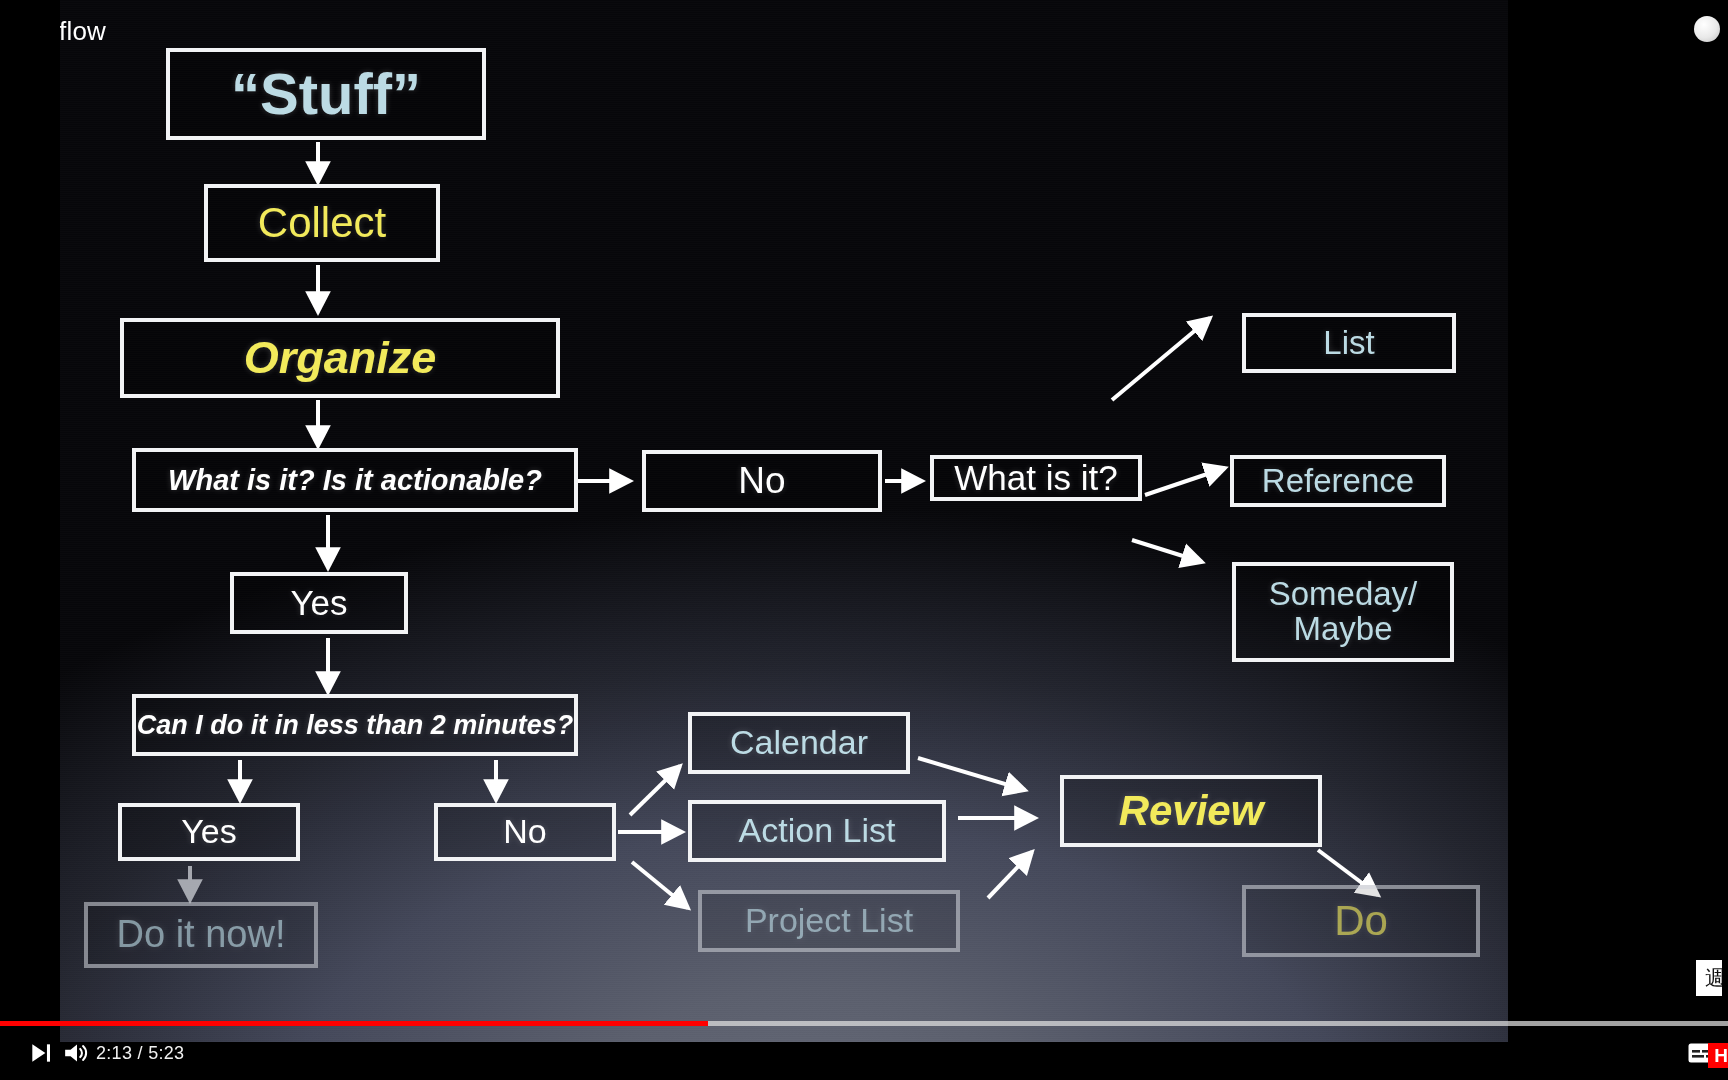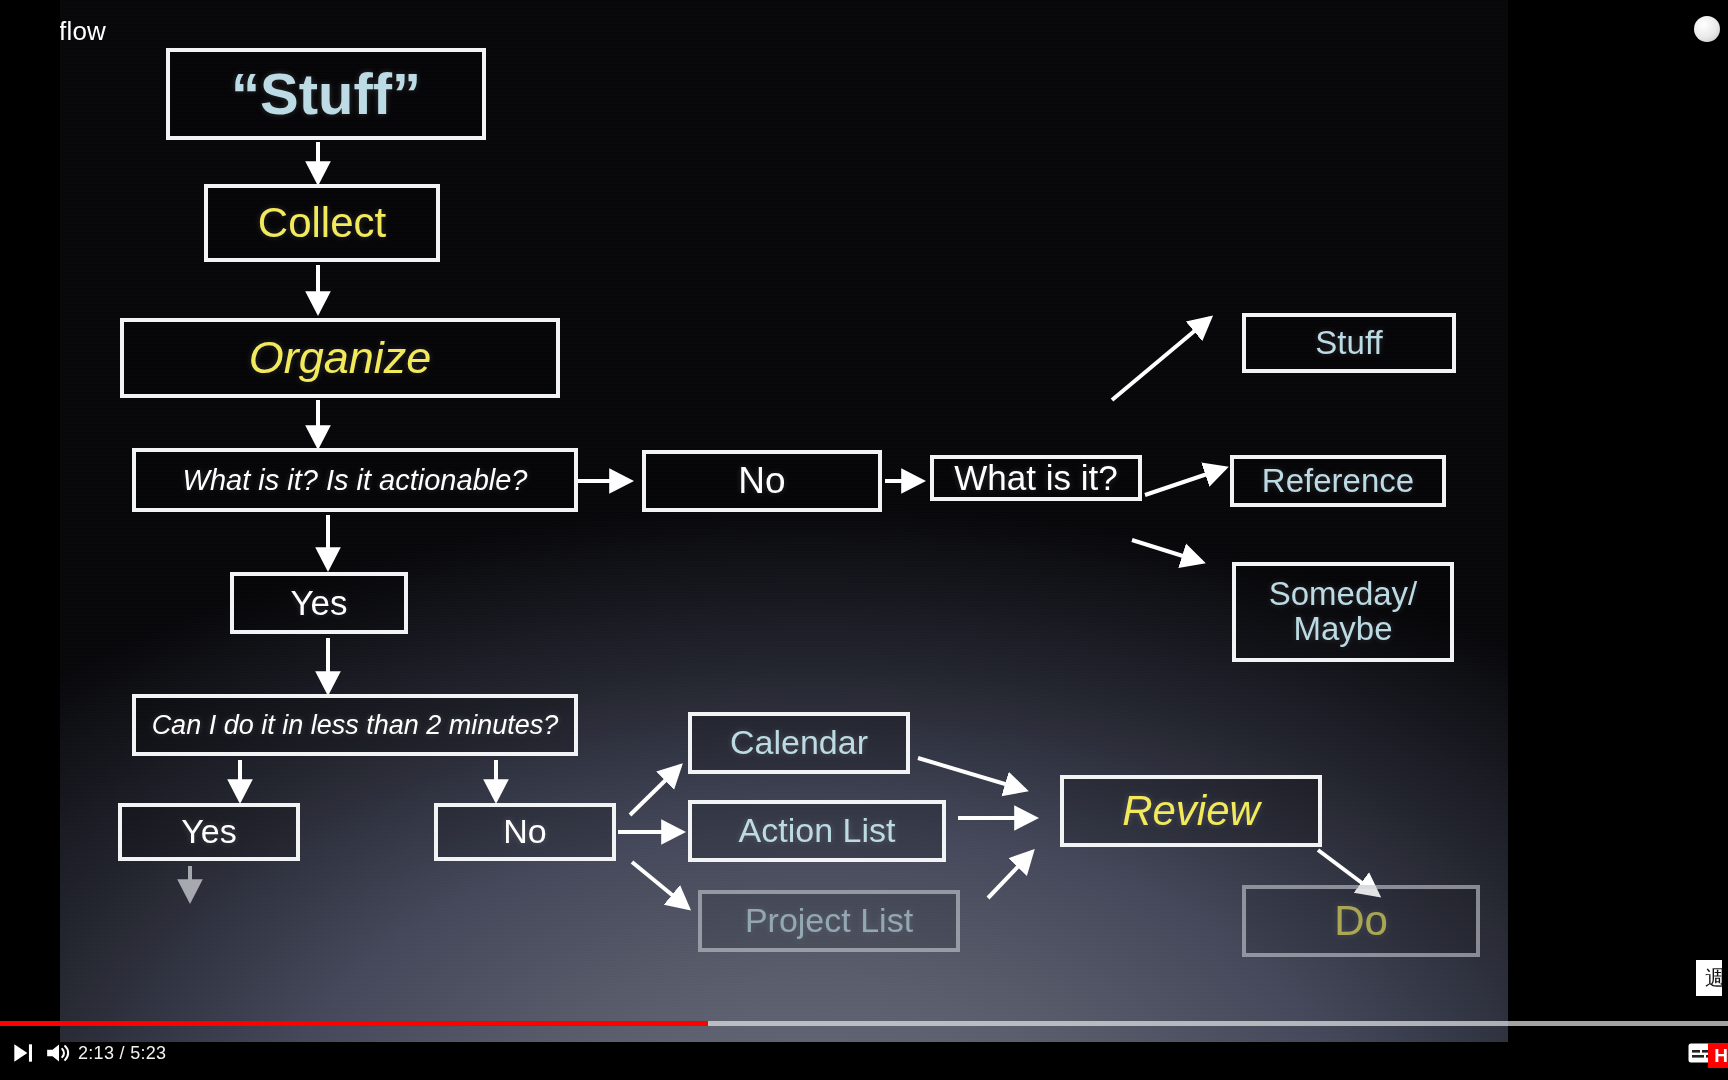--- a/index.html
+++ b/index.html
@@ -58,21 +58,21 @@
     text-align: center;
     line-height: 1.05;
     text-shadow: 0 0 6px rgba(255,255,255,0.18);
     z-index: 4;
   }
   .node span { display:block; }
 
   .t-blue  { color: #bcdbe4; }
   .t-white { color: #ffffff; }
   .t-yellow{ color: #f2ea5b; }
-  .t-italic{ font-style: italic; font-weight: 400; }
+  .t-italic{ font-style: italic; font-weight: 700; }
   .dim { opacity: .62; border-color: #c2c5cc; }
 
   
   .arrow { position:absolute; z-index:3; }
   .arrow svg { display:block; overflow:visible; }
 
   
   #avatar {
     position:absolute; right: 8px; top: 16px;
     width: 26px; height: 26px; border-radius: 50%;
@@ -97,21 +97,21 @@
   }
 
   #controls {
     position:absolute;
     left:0; right:0; bottom:0;
     height: 54px;
     display:flex; align-items:center;
     z-index: 21;
     color:#fff;
   }
-  #controls-left { display:flex; align-items:center; gap: 2px; padding-left: 6px; }
+  #controls-left { display:flex; align-items:center; gap: 2px; padding-left: 24px; }
   #controls-right { margin-left:auto; display:flex; align-items:center; gap: 16px; padding-right: 8px; }
 
   .ctl { display:flex; align-items:center; justify-content:center; width: 34px; height: 34px; cursor:pointer; }
   .ctl svg { display:block; }
 
   #time-display {
     font-size: 18px;
     color: #f1f1f1;
     letter-spacing: .3px;
     text-shadow: 0 0 4px rgba(0,0,0,.9);
@@ -228,21 +228,21 @@
 
     <div class="node" style="left:582px; top:450px; width:240px; height:62px; font-size:37px;">
       <span class="t-white">No</span>
     </div>
 
     <div class="node" style="left:870px; top:455px; width:212px; height:46px; font-size:35px;">
       <span class="t-white">What is it?</span>
     </div>
 
     <div class="node" style="left:1182px; top:313px; width:214px; height:60px; font-size:33px;">
-      <span class="t-blue">Stuff</span>
+      <span class="t-blue">List</span>
     </div>
 
     <div class="node" style="left:1170px; top:455px; width:216px; height:52px; font-size:33px;">
       <span class="t-blue">Reference</span>
     </div>
 
     <div class="node" style="left:1172px; top:562px; width:222px; height:100px; font-size:33px; flex-direction:column;">
       <span class="t-blue">Someday/</span>
       <span class="t-blue">Maybe</span>
     </div>
@@ -256,20 +256,23 @@
     </div>
 
     <div class="node" style="left:58px; top:803px; width:182px; height:58px; font-size:34px;">
       <span class="t-white">Yes</span>
     </div>
 
     <div class="node" style="left:374px; top:803px; width:182px; height:58px; font-size:34px;">
       <span class="t-white">No</span>
     </div>
 
+    <div class="node dim" style="left:24px; top:902px; width:234px; height:66px; font-size:38px;">
+      <span class="t-blue">Do it now!</span>
+    </div>
 
     <div class="node" style="left:628px; top:712px; width:222px; height:62px; font-size:34px;">
       <span class="t-blue">Calendar</span>
     </div>
 
     <div class="node" style="left:628px; top:800px; width:258px; height:62px; font-size:34px;">
       <span class="t-blue">Action List</span>
     </div>
 
     <div class="node dim" style="left:638px; top:890px; width:262px; height:62px; font-size:34px;">

